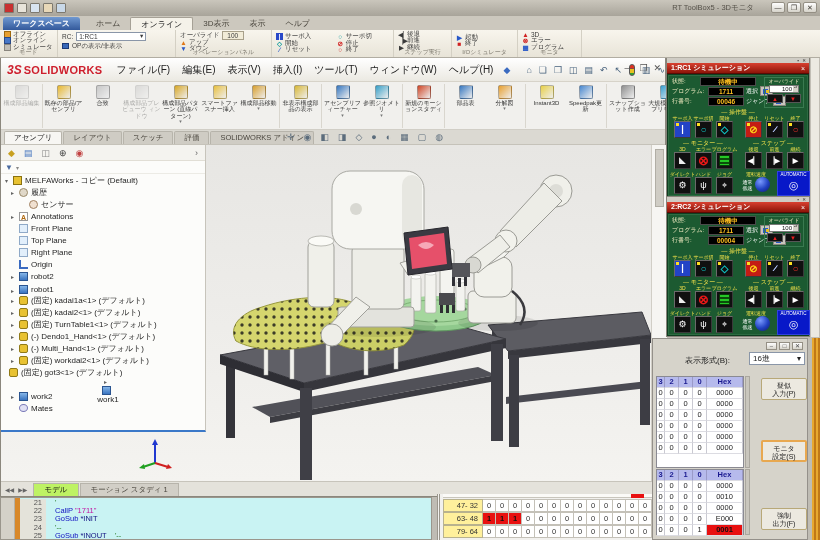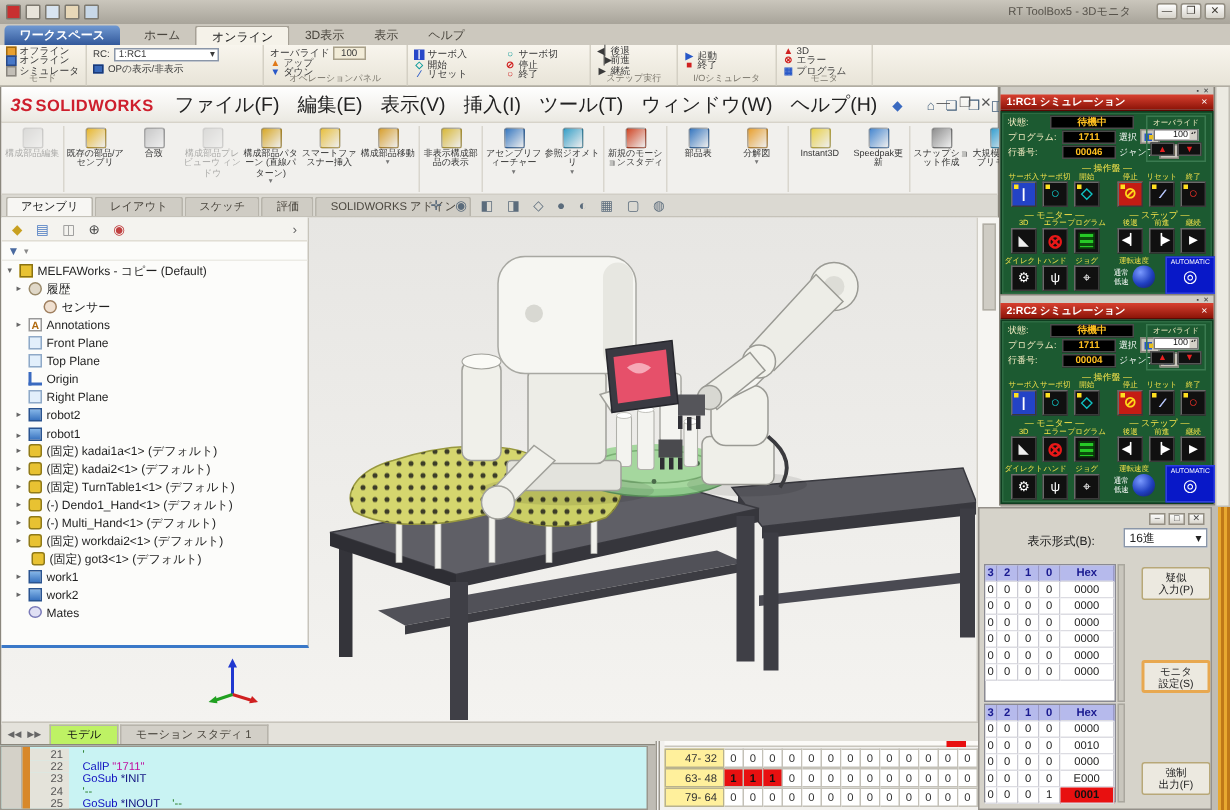--- a/index.html
+++ b/index.html
@@ -30,21 +30,21 @@
 .rc-row{display:flex;align-items:center;gap:3px;font-size:6.5px;color:#3a3a3a;height:10px}
 .combo{background:#fff;border:1px solid #8a96a8;height:9px;width:70px;display:flex;align-items:center;justify-content:space-between;padding:0 2px;font-size:6.5px}
 .ovr-box{background:#f2ecd8;border:1px solid #a8a08a;padding:0 3px;font-size:6.5px;min-width:22px;text-align:center}
 .grid2{display:grid;grid-template-rows:repeat(3,6.8px);grid-auto-flow:column;column-gap:8px}
 
 #sw{position:absolute;left:0;top:57px;width:666px;height:440px;background:#f0efec;border:1px solid #8b877d;z-index:1}
 #sw-menubar{position:absolute;left:0;top:0;right:0;height:24px;background:linear-gradient(#ffffff,#ebe9e2);border-bottom:1px solid #d7d3c9;display:flex;align-items:center}
 .sw-logo{display:flex;align-items:baseline;margin:0 8px 0 6px;white-space:nowrap}
 .logo-mark{color:#ce1f2d;font-weight:bold;font-style:italic;font-size:12px;margin-right:2px}
 .logo-text{color:#ce1f2d;font-weight:bold;font-size:11px;letter-spacing:.3px}
-.sw-menu{font-size:13px;color:#222;padding:0 6px;white-space:nowrap}
+.sw-menu{font-size:10px;color:#222;padding:0 6px;white-space:nowrap}
 #sw-quick{display:flex;align-items:center;gap:7px;margin-left:16px}
 .q-ic{font-size:9px;color:#47627d;line-height:10px}
 .traffic{width:6px;height:12px;border-radius:3px;background:linear-gradient(#e03020 0 4px,#e8c020 4px 8px,#30a030 8px 12px);border:1px solid #555}
 #sw-winbtns{position:absolute;right:4px;top:5px;display:flex;gap:6px;font-size:9px;color:#555}
 #sw-toolbar{position:absolute;left:0;top:24px;right:0;height:48px;background:#f1f0ed;border-bottom:1px solid #d1cec6;display:flex;align-items:flex-start;padding:2px 1px}
 .twrap{display:flex;flex-direction:column;align-items:center;width:39px;text-align:center;flex:0 0 auto}
 .t-ic{width:14px;height:14px;margin:1px 0;border-radius:2px;border:1px solid rgba(0,0,0,.25)}
 .t-lab{font-size:6px;line-height:6.4px;color:#333}
 .t-caret{font-size:5px;color:#777;line-height:5px}
 .twrap.disabled{opacity:.38}
@@ -605,27 +605,27 @@
           <span class="tico i-plane"></span>
           <span>Front Plane</span>
         </div>
         <div class="trow" style="padding-left: 10px;">
           <span class="tarrow"></span>
           <span class="tico i-plane"></span>
           <span>Top Plane</span>
         </div>
         <div class="trow" style="padding-left: 10px;">
           <span class="tarrow"></span>
+          <span class="tico i-plane"></span>
+          <span>Right Plane</span>
+        </div>
+        <div class="trow" style="padding-left: 10px;">
+          <span class="tarrow"></span>
           <span class="tico i-orig"></span>
           <span>Origin</span>
-        </div>
-        <div class="trow" style="padding-left: 10px;">
-          <span class="tarrow"></span>
-          <span class="tico i-plane"></span>
-          <span>Right Plane</span>
         </div>
         <div class="trow" style="padding-left: 10px;">
           <span class="tarrow">▸</span>
           <span class="tico i-folder"></span>
           <span>robot2</span>
         </div>
         <div class="trow" style="padding-left: 10px; align-items: flex-end;">
           <span class="tarrow">▸</span>
           <span class="tico i-folder"></span>
           <span>robot1</span>
@@ -653,26 +653,26 @@
         <div class="trow" style="padding-left: 10px;">
           <span class="tarrow">▸</span>
           <span class="tico i-part"></span>
           <span>(-) Multi_Hand&lt;1&gt; (デフォルト)</span>
         </div>
         <div class="trow" style="padding-left: 10px;">
           <span class="tarrow">▸</span>
           <span class="tico i-part"></span>
           <span>(固定) workdai2&lt;1&gt; (デフォルト)</span>
         </div>
-        <div class="trow" style="padding-left: 12px;">
+        <div class="trow" style="padding-left: 0;">
           <span class="tarrow"></span>
           <span class="tico i-part"></span>
           <span>(固定) got3&lt;1&gt; (デフォルト)</span>
         </div>
-        <div class="trow" style="padding-left: 10px;">
+        <div class="trow" style="padding-left: 10px; flex-direction: column;">
           <span class="tarrow">▸</span>
           <span class="tico i-folder"></span>
           <span>work1</span>
         </div>
         <div class="trow" style="padding-left: 10px;">
           <span class="tarrow">▸</span>
           <span class="tico i-folder"></span>
           <span>work2</span>
         </div>
         <div class="trow" style="padding-left: 10px;">

